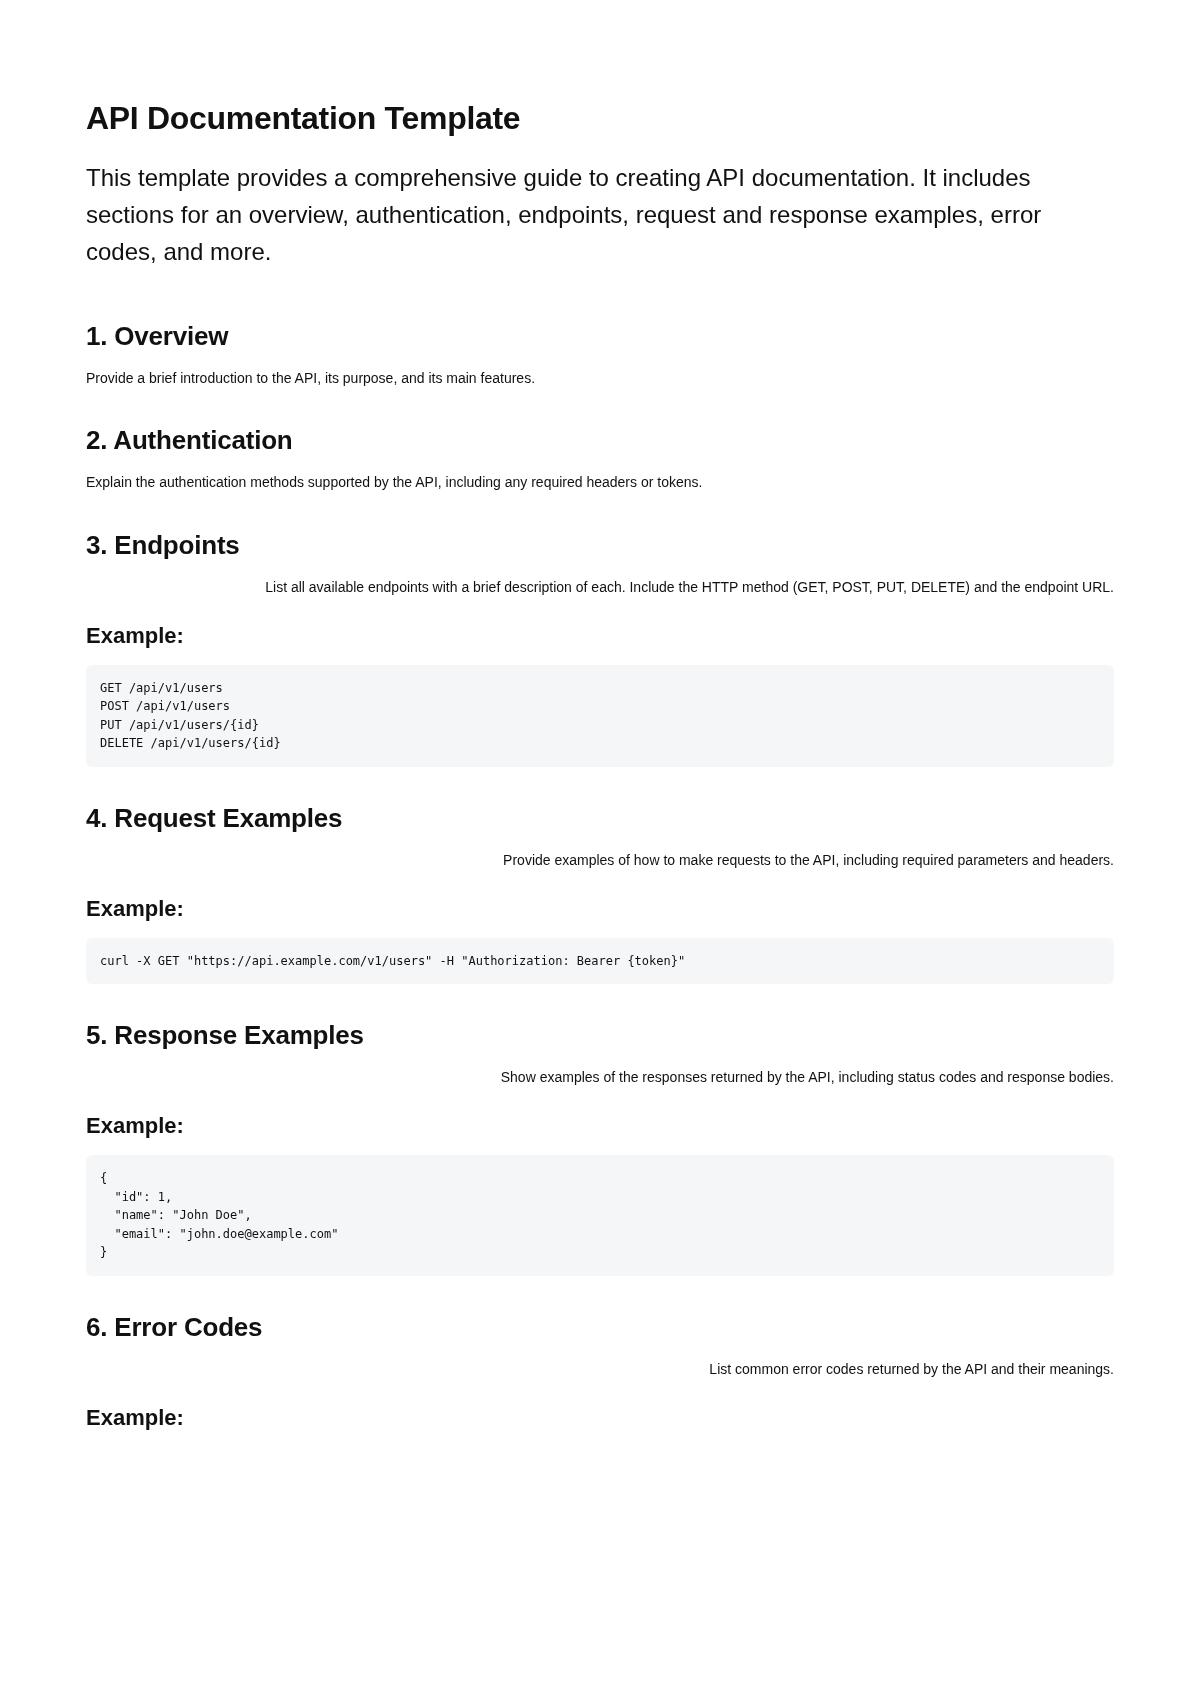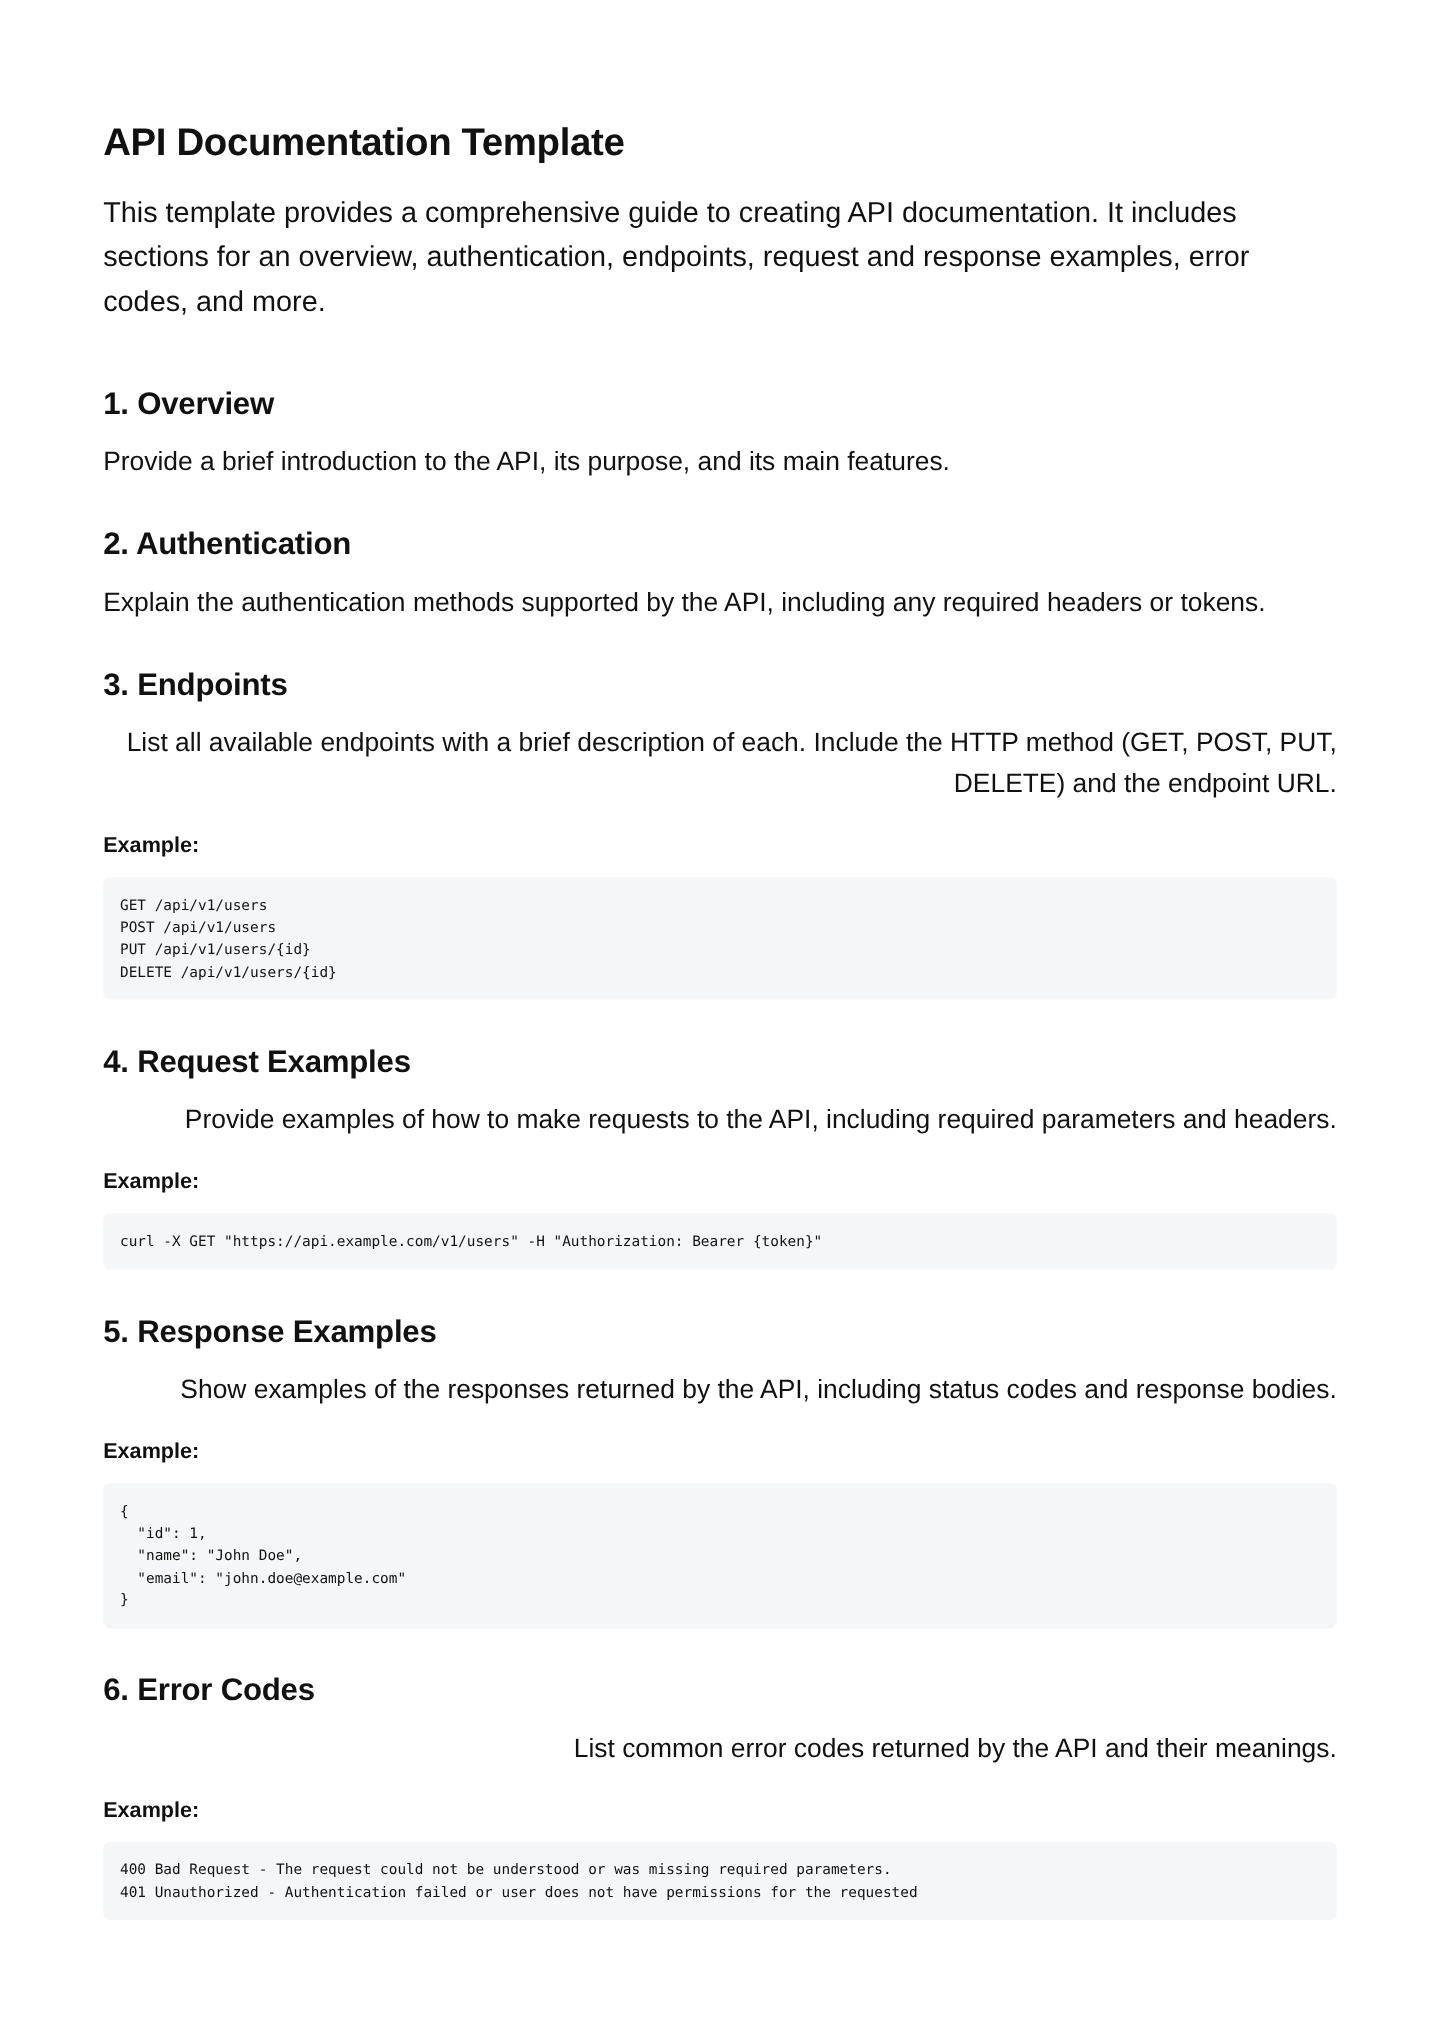--- a/index.html
+++ b/index.html
@@ -23,30 +23,30 @@
       line-height: 1.55;
       margin-bottom: 50px;
     }
     h2 {
       font-size: 26px;
       font-weight: 700;
       margin-bottom: 16px;
       letter-spacing: -0.2px;
     }
     p.body {
-      font-size: 22px;
+      font-size: 14px;
       line-height: 1.55;
       margin-bottom: 36px;
     }
     p.body.tight {
       margin-bottom: 24px;
       text-align: right;
     }
     h3.example-label {
-      font-size: 18px;
+      font-size: 22px;
       font-weight: 700;
       margin-bottom: 16px;
     }
     pre {
       background: #f5f6f7;
       border-radius: 6px;
       padding: 14px 14px;
       font-family: ui-monospace, SFMono-Regular, Menlo, Consolas, monospace;
       font-size: 12px;
       line-height: 1.55;
@@ -100,15 +100,13 @@
   "id": 1,
   "name": "John Doe",
   "email": "john.doe@example.com"
 }</pre>
 </div>
 
 <div class="section">
   <h2>6. Error Codes</h2>
   <p class="body tight">List common error codes returned by the API and their meanings.</p>
   <h3 class="example-label">Example:</h3>
-  <pre class="cutoff">400 Bad Request - The request could not be understood or was missing required parameters.
-401 Unauthorized - Authentication failed or user does not have permissions for the requested</pre>
 </div>
 
 </body></html>

